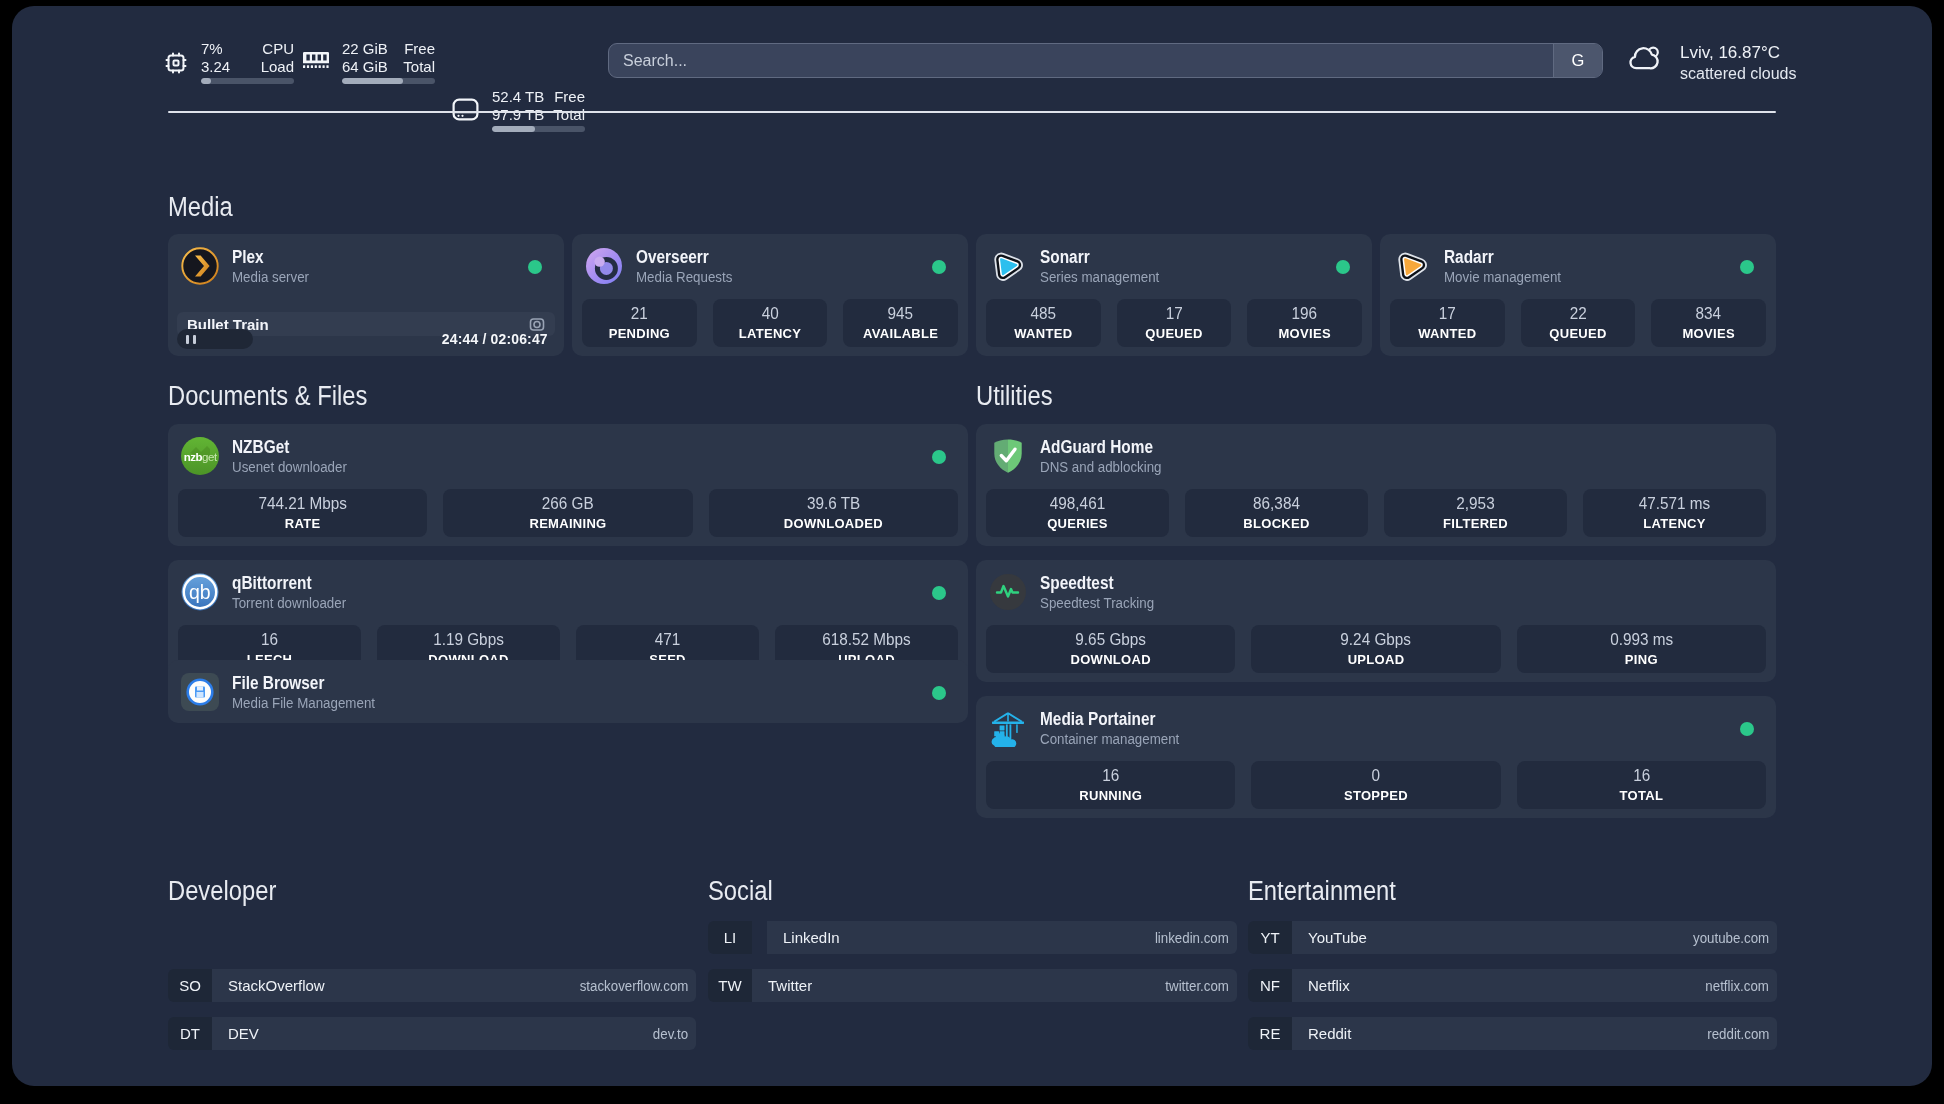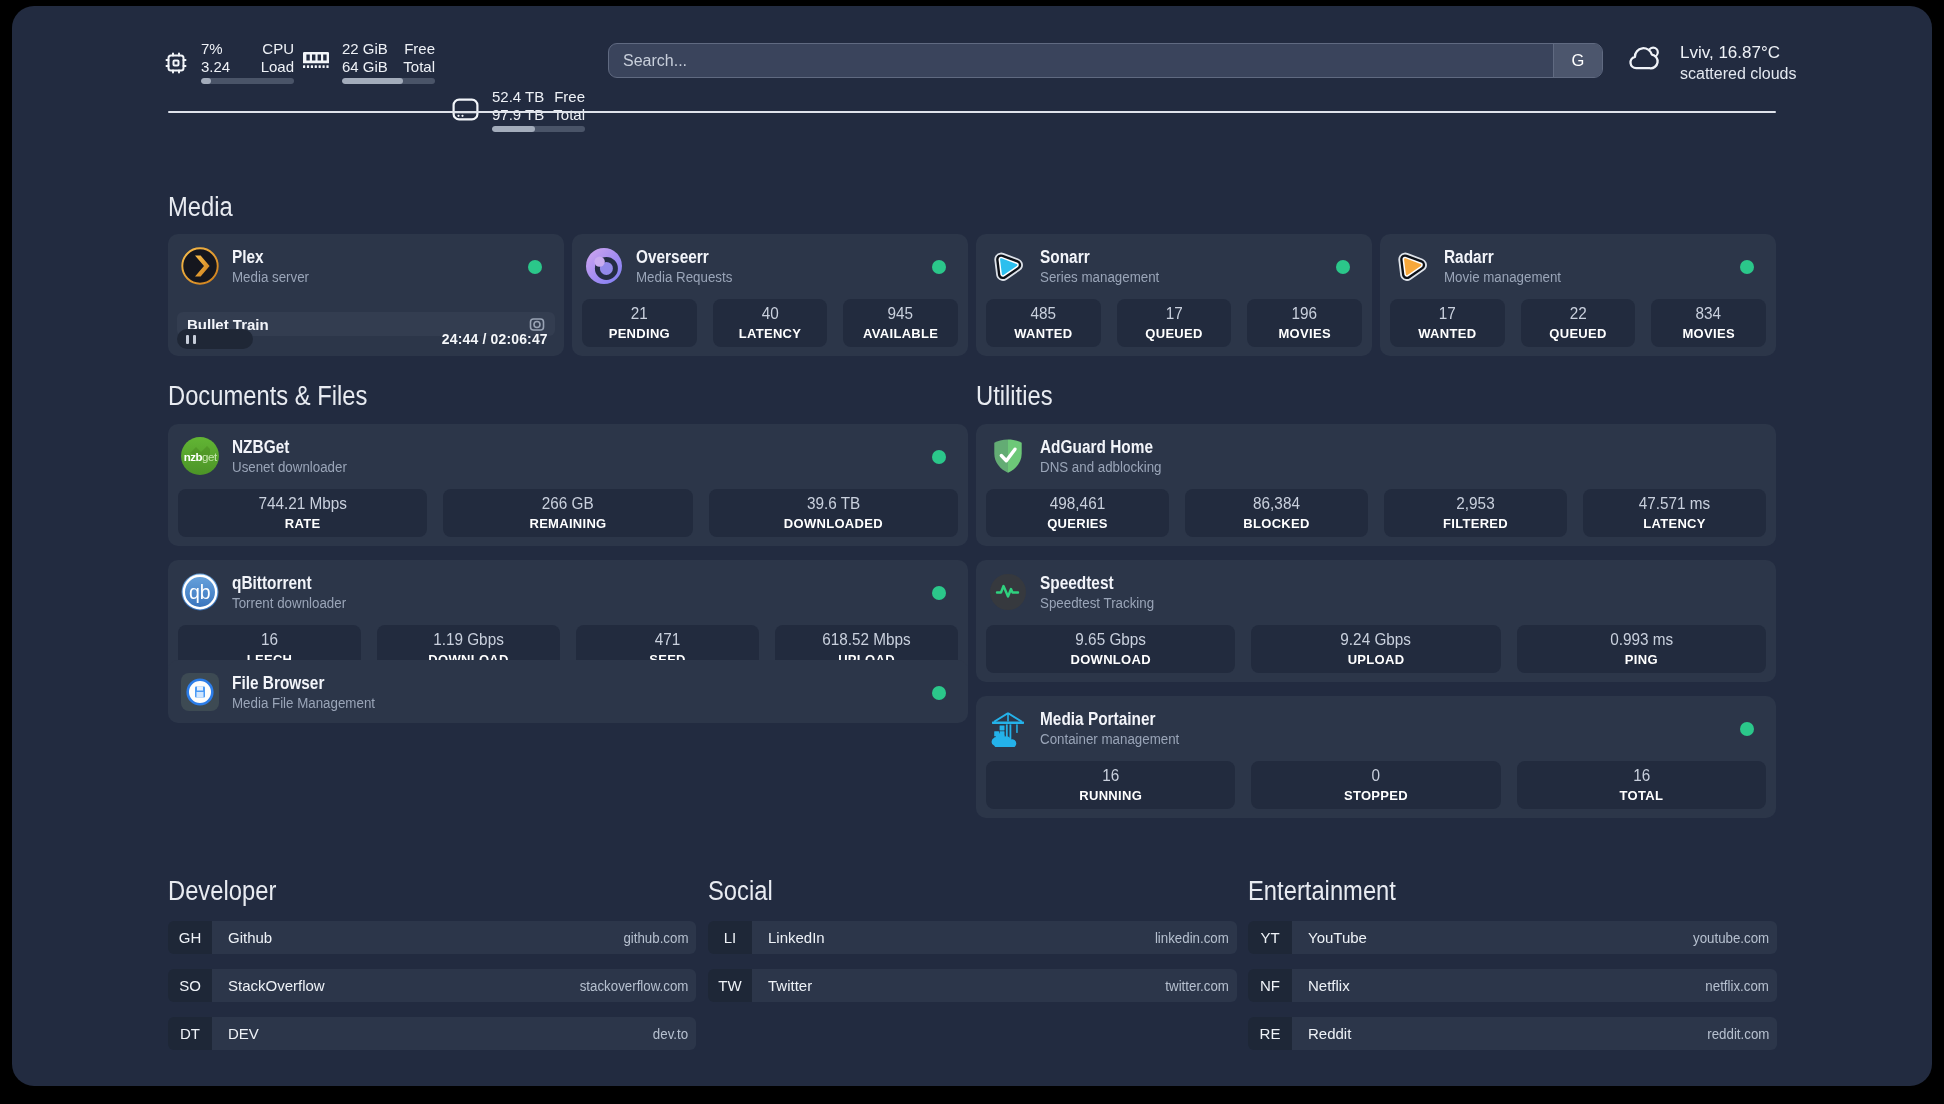--- a/index.html
+++ b/index.html
@@ -460,43 +460,36 @@
           <div class="v">16</div>
           <div class="l">TOTAL</div>
         </div>
     </div>
   </div>
 
   <div class="stitle" style="left:156px; top:870px;">Developer</div>
   <div class="stitle" style="left:696px; top:870px;">Social</div>
   <div class="stitle" style="left:1236px; top:870px;">Entertainment</div>
 
-  <div class="bm" style="left:156px; top:915px; width:528px;">
-      <div class="ab">GH</div>
-      <div class="bar">
-        <span class="nm">Github</span>
-        <span class="url">github.com</span>
-      </div>
-    </div>
   <div class="bm" style="left:156px; top:963px; width:528px;">
       <div class="ab">SO</div>
       <div class="bar">
         <span class="nm">StackOverflow</span>
         <span class="url">stackoverflow.com</span>
       </div>
     </div>
   <div class="bm" style="left:156px; top:1011px; width:528px;">
       <div class="ab">DT</div>
       <div class="bar">
         <span class="nm">DEV</span>
         <span class="url">dev.to</span>
       </div>
     </div>
 
-  <div class="bm" style="left:696px; top:915px; width:529px;">
+  <div class="bm" style="left:696px; top:915px; width:529px;gap:15px;">
       <div class="ab">LI</div>
       <div class="bar">
         <span class="nm">LinkedIn</span>
         <span class="url">linkedin.com</span>
       </div>
     </div>
   <div class="bm" style="left:696px; top:963px; width:529px;">
       <div class="ab">TW</div>
       <div class="bar">
         <span class="nm">Twitter</span>

